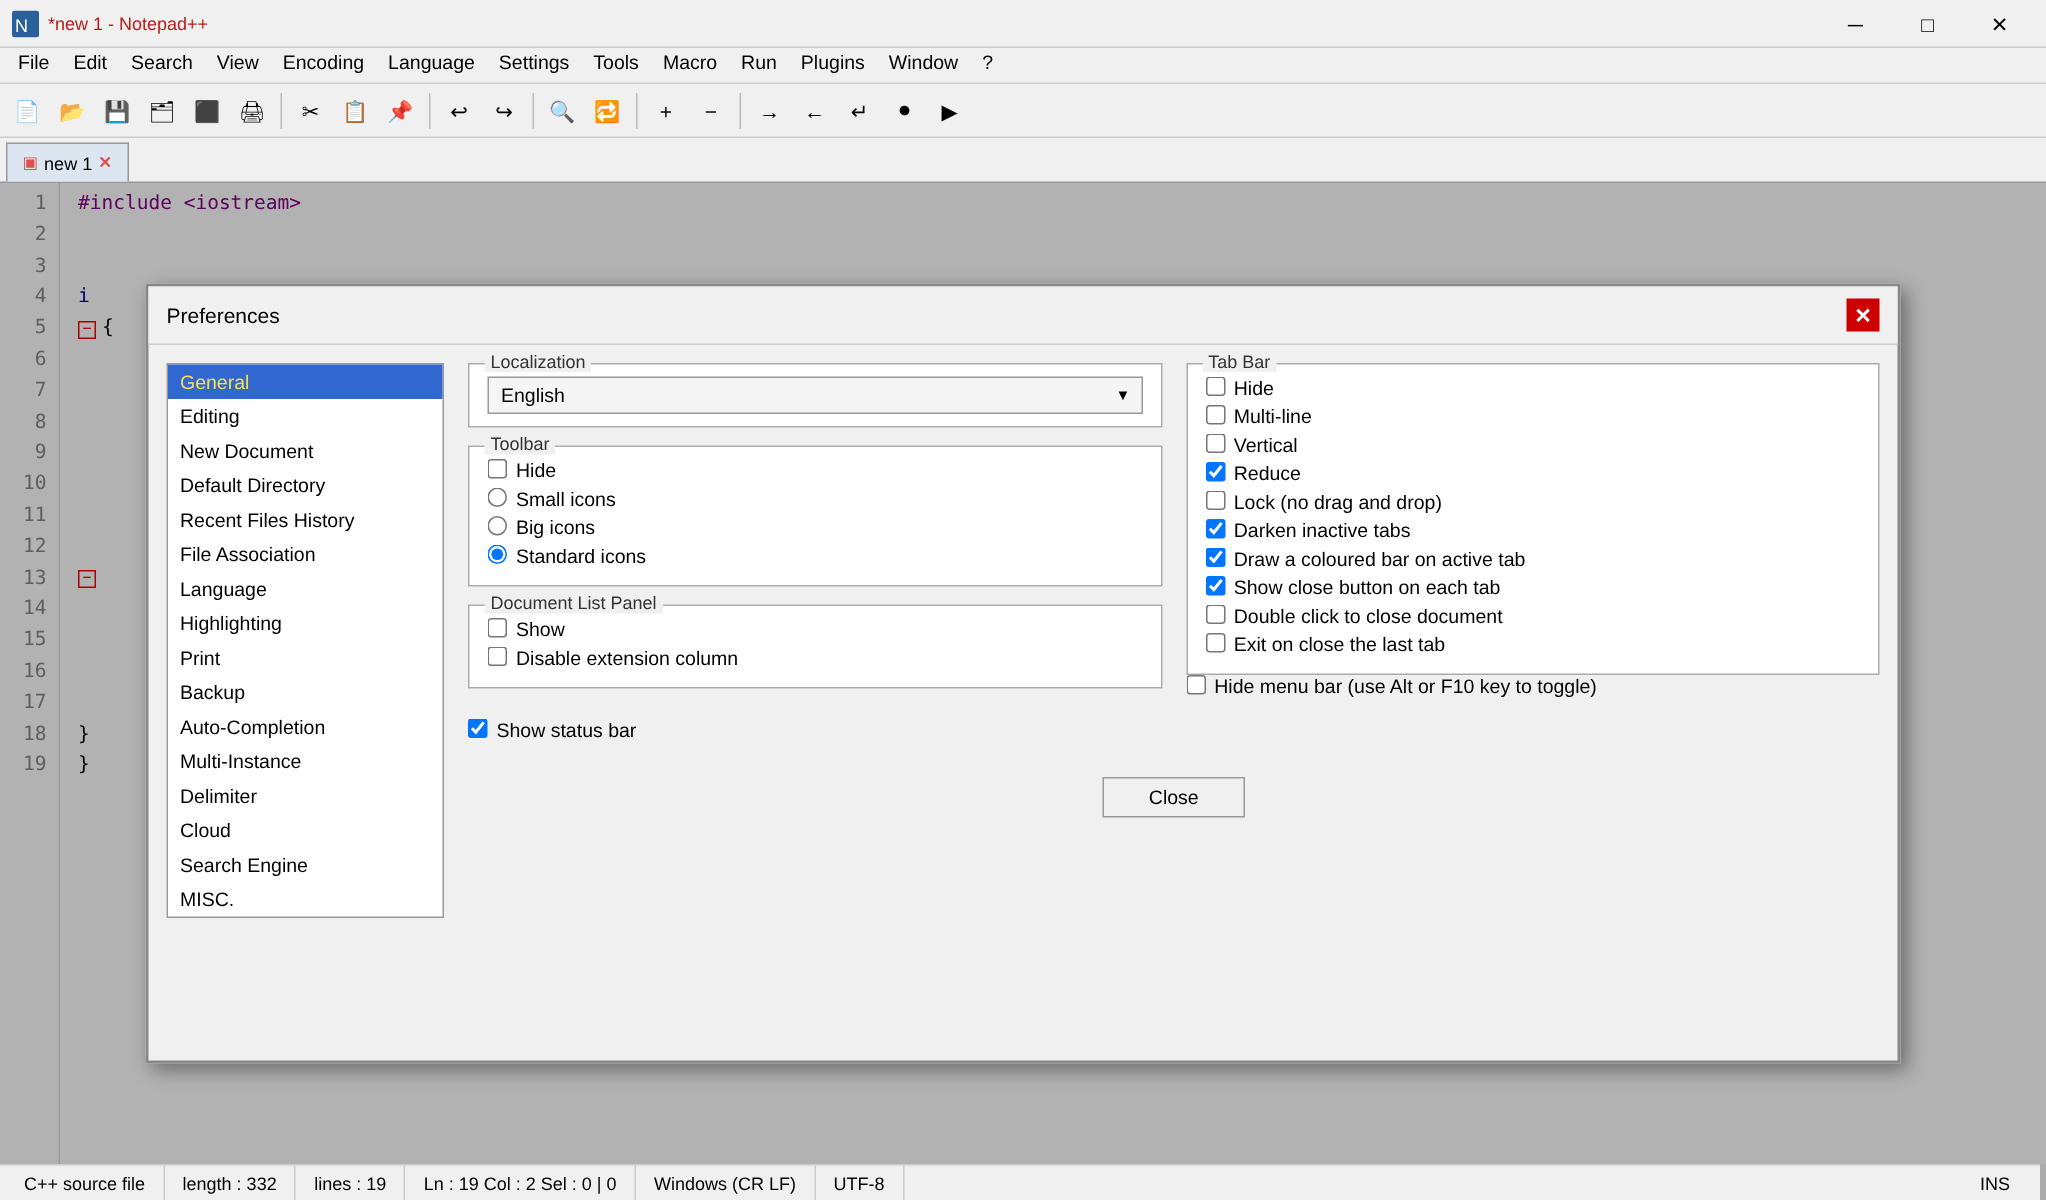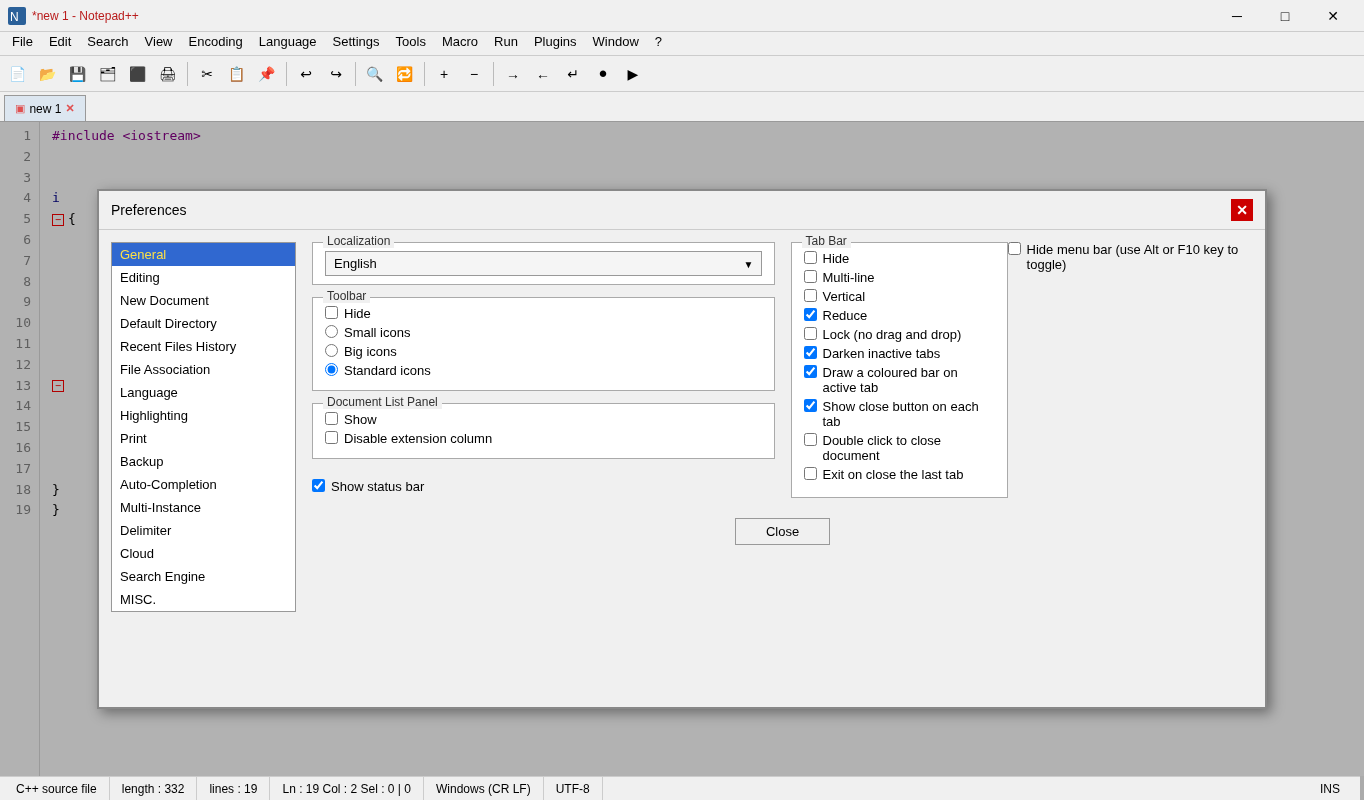--- a/index.html
+++ b/index.html
@@ -268,21 +268,21 @@
       left: 10px;
       background: #f0f0f0;
       padding: 0 4px;
       font-size: 12px;
       color: #333;
     }
 
     .prefs-right {
       flex: 1;
       display: flex;
-      flex-direction: row;
+      flex-direction: column;
     }
 
     
     .loc-select {
       width: 100%;
       padding: 4px 8px;
       border: 1px solid #999;
       background: #f5f5f5;
       font-size: 13px;
       appearance: none;

